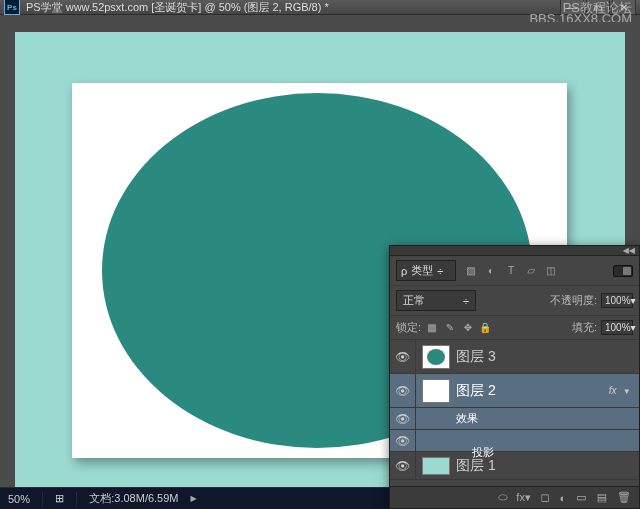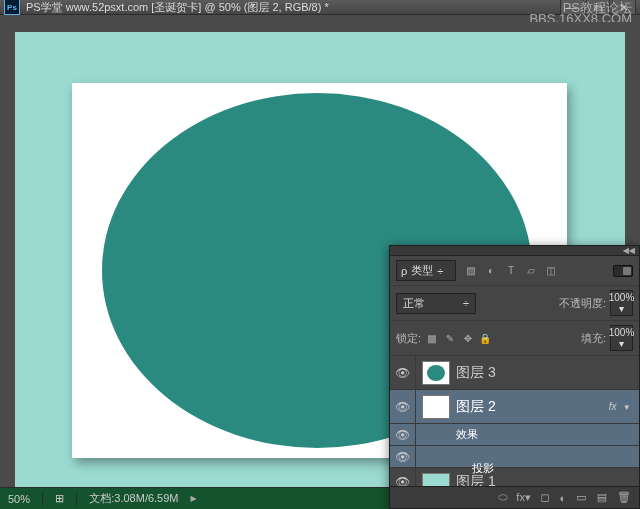--- a/index.html
+++ b/index.html
@@ -60,21 +60,21 @@
     box-shadow: 3px 5px 10px rgba(0,0,0,.35);
   }
   .circle {
     position: absolute; top: 10px; left: 30px;
     width: 430px; height: 355px;
     background: #2b8a80;
     border-radius: 50%;
   }
   .statusbar {
     position: absolute; bottom: 0; left: 0; right: 0;
-    height: 22px; background: #14532d;
+    height: 22px; background: #0f172a;
     border-top: 1px solid #2b2b2b;
     display: flex; align-items: center;
     font-size: 11px; color: #ccc; padding: 0 8px; gap: 12px;
   }
   .statusbar .sep { width: 1px; height: 14px; background: #2b2b2b; }
   .statusbar .tri { color: #aaa; font-size: 8px; }
 
   
   .panel {
     position: absolute; top: 245px; left: 389px;
@@ -119,22 +119,22 @@
   }
   .toggle::after{content:"";position:absolute;right:1px;top:1px;width:8px;height:8px;background:#777;border-radius:1px;}
   .blend {
     background: #3a3a3a; border: 1px solid #222;
     color: #ddd; font-size: 11px; padding: 2px 6px;
     width: 80px; display:flex; justify-content:space-between; align-items:center;
   }
   .lbl { font-size: 11px; color: #bbb; }
   .pct {
     background: #3a3a3a; border: 1px solid #222;
-    color: #ddd; font-size: 10px; padding: 1px 3px; width: 23px;
-    display:flex; justify-content:space-between; align-items:center;flex-direction:column;
+    color: #ddd; font-size: 10px; padding: 1px 3px; width: 32px;
+    display:flex; justify-content:space-between; align-items:center;
   }
   .lock-icons { display:flex; gap:4px; }
   .lock-icons span { width:14px;height:14px;display:flex;align-items:center;justify-content:center;color:#aaa;font-size:10px;}
   .layers { flex:1; overflow:hidden; background:#454545;}
   .layer {
     display:flex; align-items:center; height:34px;
     border-bottom:1px solid #393939; padding-right:6px;
   }
   .layer.selected { background:#5a6e82; color:#fff;}
   .eye {

